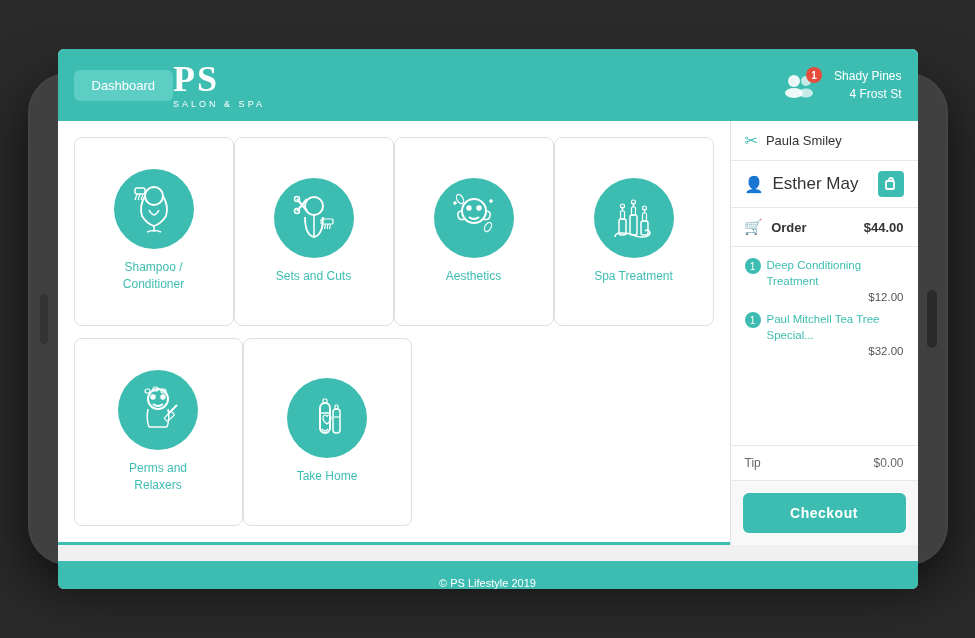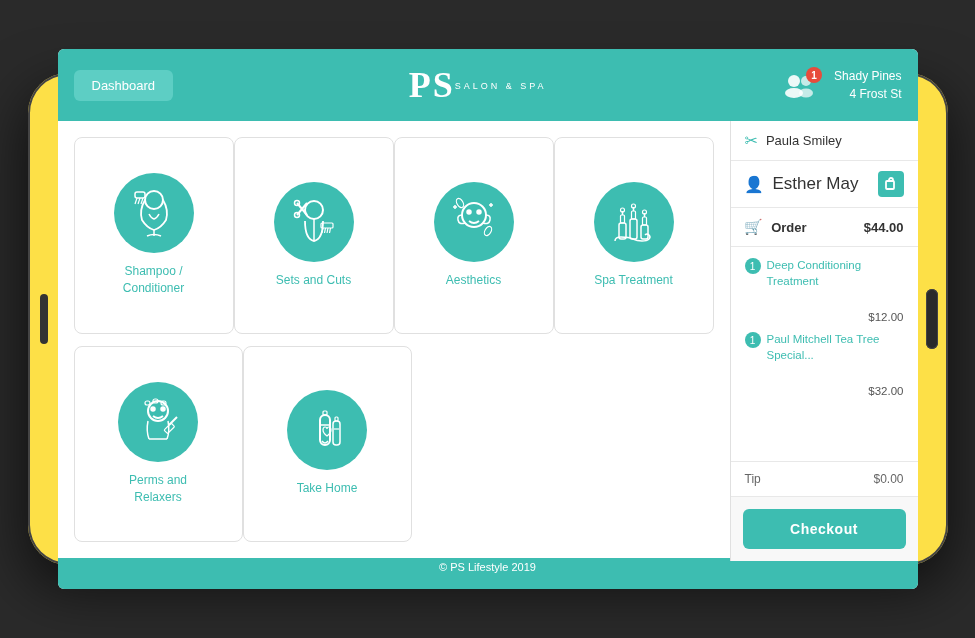--- a/index.html
+++ b/index.html
@@ -8,21 +8,21 @@
       display: flex;
       align-items: center;
       justify-content: center;
       min-height: 100vh;
       font-family: -apple-system, BlinkMacSystemFont, 'Segoe UI', Arial, sans-serif;
     }
 
     .tablet-frame {
       width: 920px;
       height: 492px;
-      background: #fde047;
+      background: #404040;
       border-radius: 40px;
       padding: 28px 20px;
       box-shadow: 0 20px 60px rgba(0,0,0,0.7), inset 0 0 0 2px #444;
       position: relative;
       display: flex;
       align-items: center;
       justify-content: center;
     }
 
     .tablet-frame::before {
@@ -77,22 +77,21 @@
       padding: 8px 18px;
       border-radius: 6px;
       font-size: 13px;
       font-weight: 500;
       cursor: pointer;
     }
 
     .header-logo {
       flex: 1;
       display: flex;
-      flex-direction: row;
-      align-items: center;
+      flex-direction: column;
       justify-content: center;
     }
 
     .logo-ps {
       font-size: 36px;
       font-weight: 700;
       color: white;
       line-height: 1;
       font-family: Georgia, serif;
       letter-spacing: 2px;
@@ -340,21 +339,20 @@
     .item-name {
       font-size: 11.5px;
       color: #3dbdb1;
       line-height: 1.4;
     }
 
     .item-price {
       font-size: 11.5px;
       color: #555;
       text-align: right;
-      margin-top: 20px;
     }
 
     .tip-row {
       display: flex;
       align-items: center;
       padding: 10px 14px;
       background: white;
       border-bottom: 1px solid #e8e8e8;
     }
 
@@ -381,23 +379,24 @@
       font-weight: 600;
       cursor: pointer;
       letter-spacing: 0.5px;
     }
 
     
     .footer {
       background: #3dbdb1;
       height: 28px;
       display: flex;
-      align-items: flex-start;
+      align-items: flex-end;
       justify-content: center;
       flex-shrink: 0;
+      margin-top: 16px;
     }
 
     .footer-text {
       color: white;
       font-size: 11px;
     }
   </style>
 </head>
 <body>
 

